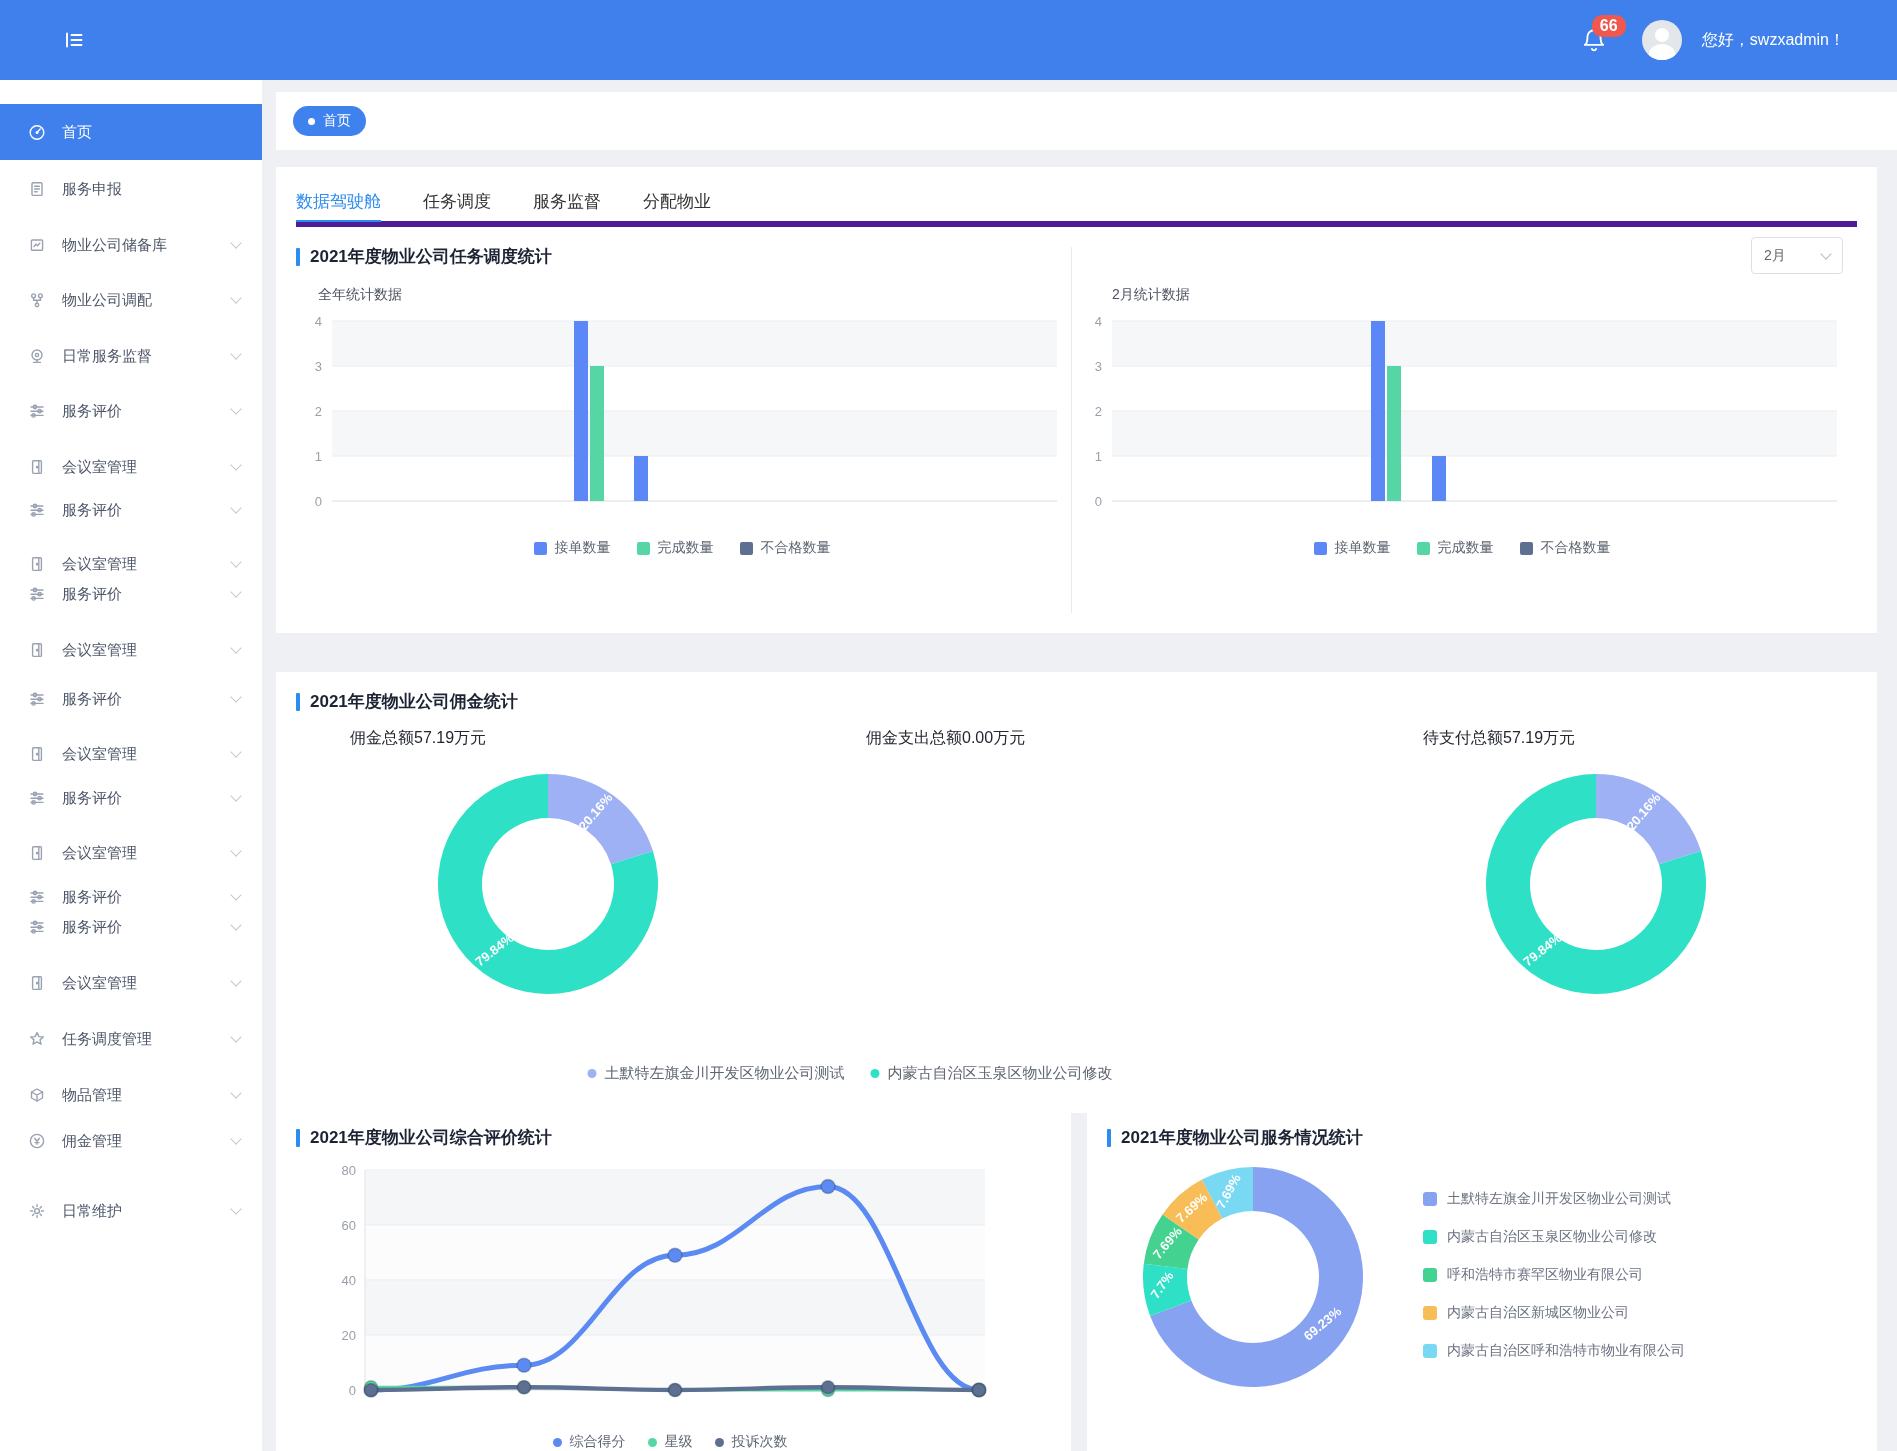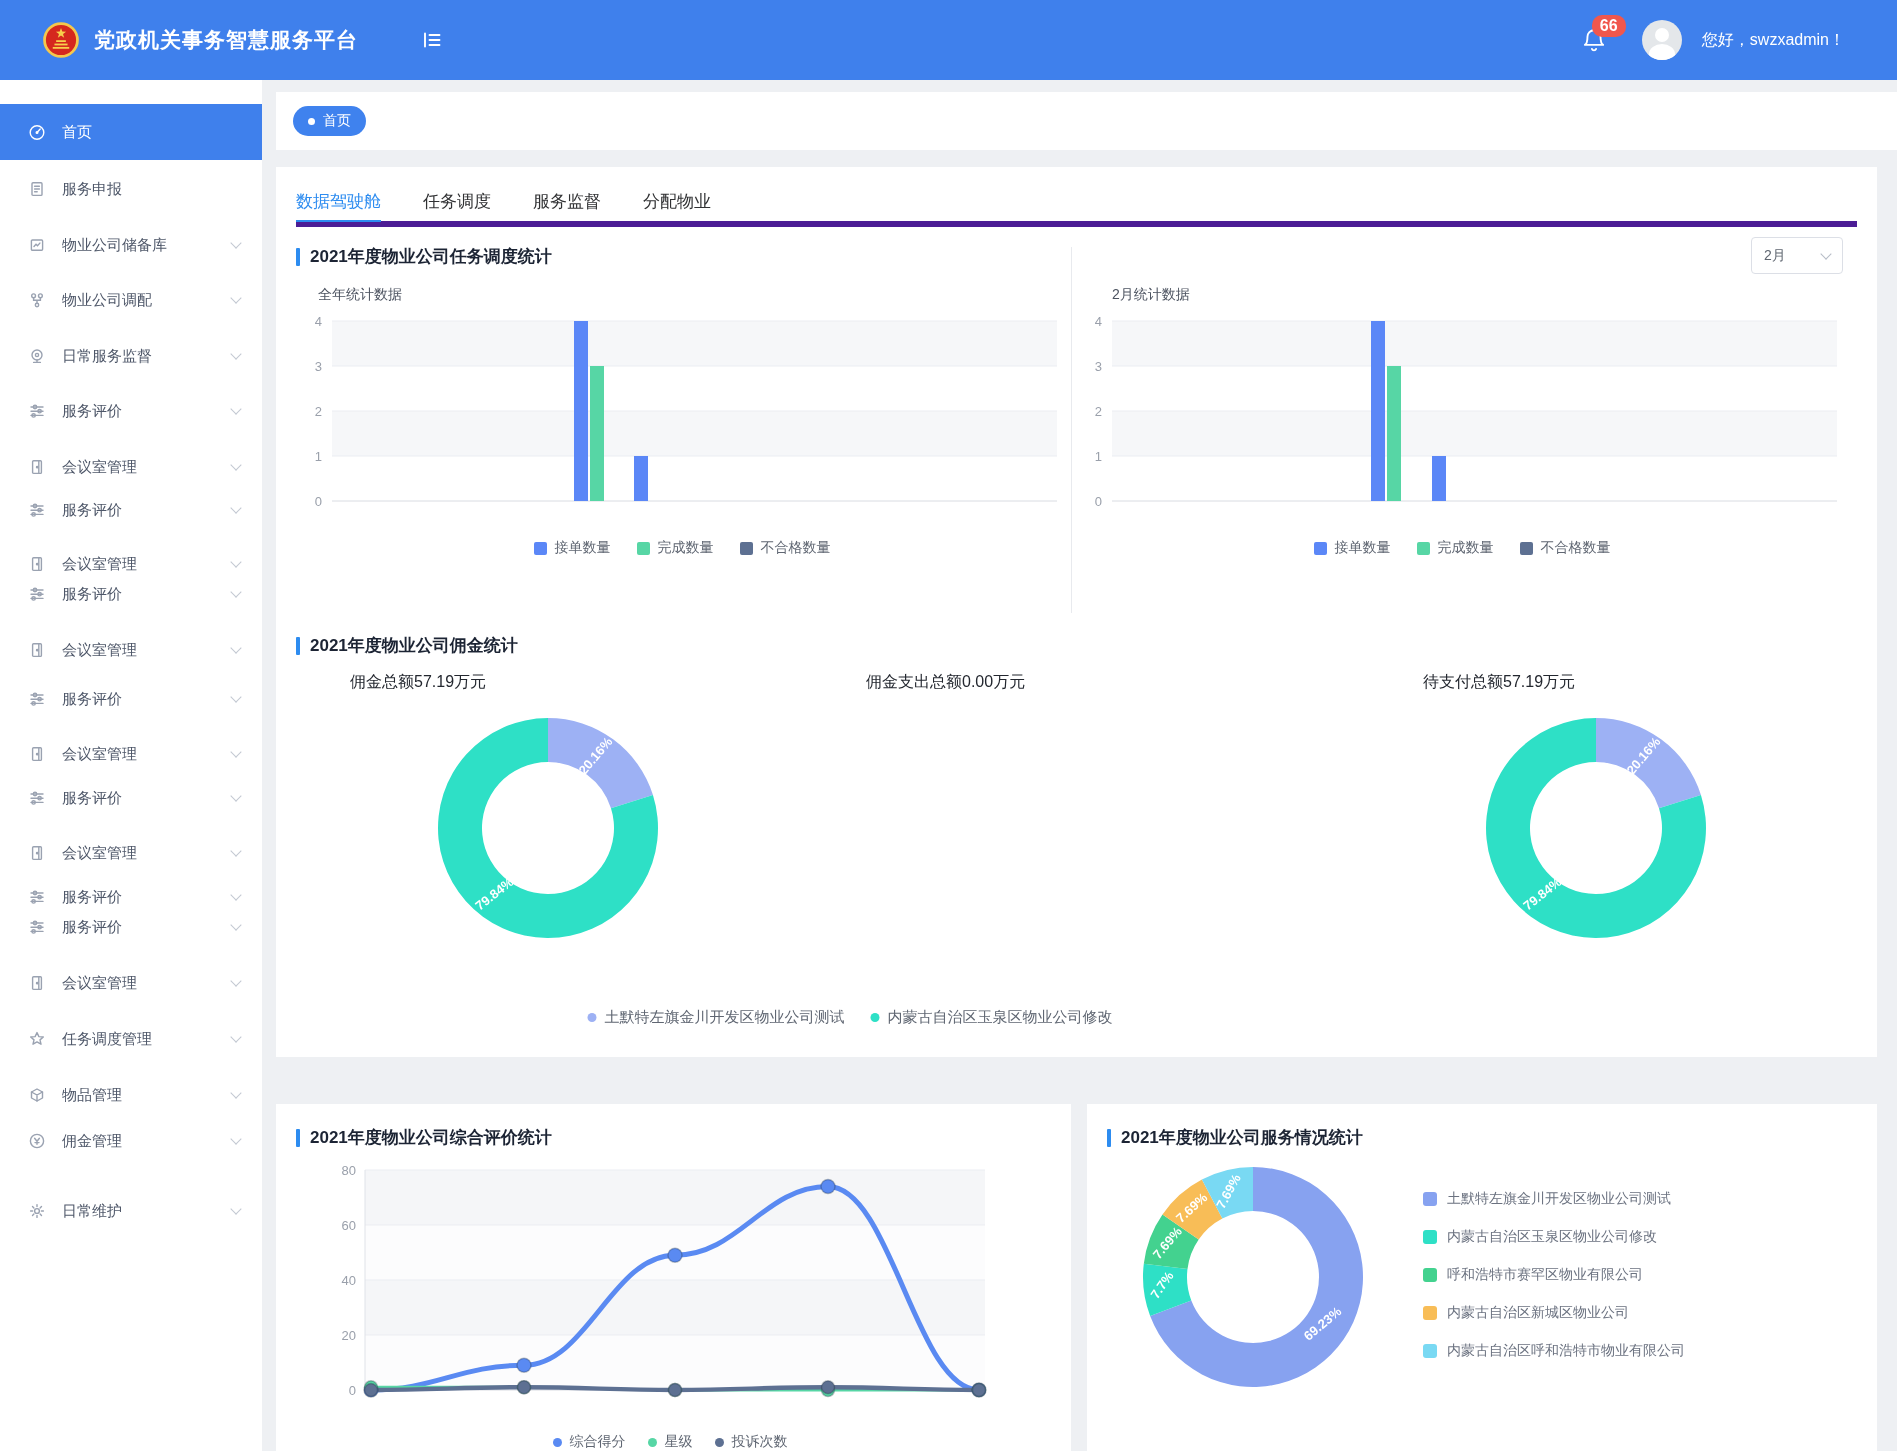--- a/index.html
+++ b/index.html
@@ -30,21 +30,21 @@
   .side-item.active .ic{color:#fff}
 
   
   .bc-strip{position:absolute;left:276px;top:92px;width:1621px;height:58px;background:#fff;display:flex;align-items:center;padding-left:17px}
   .bc-pill{background:#3f82ee;color:#fff;height:30px;border-radius:15px;display:inline-flex;align-items:center;gap:8px;padding:0 15px;font-size:14px;cursor:pointer}
   .bc-dot{width:7px;height:7px;background:#fff;border-radius:50%}
 
   
   .card{position:absolute;background:#fff}
   #card-task{left:276px;top:167px;width:1601px;height:466px}
-  #card-comm{left:276px;top:616px;width:1601px;height:441px}
+  #card-comm{left:276px;top:672px;width:1601px;height:441px}
   #card-eval{left:276px;top:1104px;width:795px;height:360px}
   #card-serv{left:1087px;top:1104px;width:790px;height:360px}
 
   .tabs{position:absolute;left:20px;right:20px;top:12px;height:48px;border-bottom:6px solid #4c1d95;display:flex;gap:42px}
   .tab{font-size:17px;color:#303133;line-height:46px;cursor:pointer;position:relative}
   .tab.active{color:#2d8cf0}
   .tab.active::after{content:"";position:absolute;left:0;right:0;bottom:-1px;height:2px;background:#2d8cf0}
 
   .sec-title{position:absolute;display:flex;align-items:center;gap:10px;font-size:17px;font-weight:bold;color:#1c2434}
   .sec-bar{width:4px;height:18px;background:#2d8cf0;border-radius:1px}
@@ -64,32 +64,20 @@
   .tick{fill:#9aa0ab;font-size:13px}
 
   .serv-legend{position:absolute;left:336px;top:86px;display:flex;flex-direction:column;gap:20px}
   .serv-legend .legend-item{gap:10px;font-size:14px;color:#6b7280}
   .serv-legend .sw{width:14px;height:14px;border-radius:3px}
 </style>
 </head>
 <body>
 
 <header class="topbar">
-  <div class="brand">
-    <span>
-      <svg width="38" height="38" viewBox="0 0 36 36">
-        <circle cx="18" cy="18" r="15.6" fill="#d5281e" stroke="#f5c84c" stroke-width="2.6"></circle>
-        <path d="M18 6.6l1.2 3.4 3.6.1-2.9 2.2 1.1 3.5-3-2.1-3 2.1 1.1-3.5-2.9-2.2 3.6-.1z" fill="#f7d04b"></path>
-        <rect x="13.4" y="18.2" width="9.2" height="1.7" fill="#f7d04b"></rect>
-        <rect x="11.8" y="21.4" width="12.4" height="1.7" fill="#f7d04b"></rect>
-        <rect x="10.2" y="24.6" width="15.6" height="1.7" fill="#f7d04b"></rect>
-      </svg>
-    </span>
-    <span class="brand-title">党政机关事务智慧服务平台</span>
-  </div>
   <span class="collapse-btn">
     <svg width="24" height="24" viewBox="0 0 24 24" fill="none" stroke="#fff" stroke-width="1.9" stroke-linecap="round">
       <path d="M5 5.5v13"></path>
         <path d="M9.5 7h10"></path>
         <path d="M9.5 12h10"></path>
         <path d="M9.5 17h10"></path>
     </svg>
   </span>
   <div class="top-right">
     <span class="bell-wrap">

